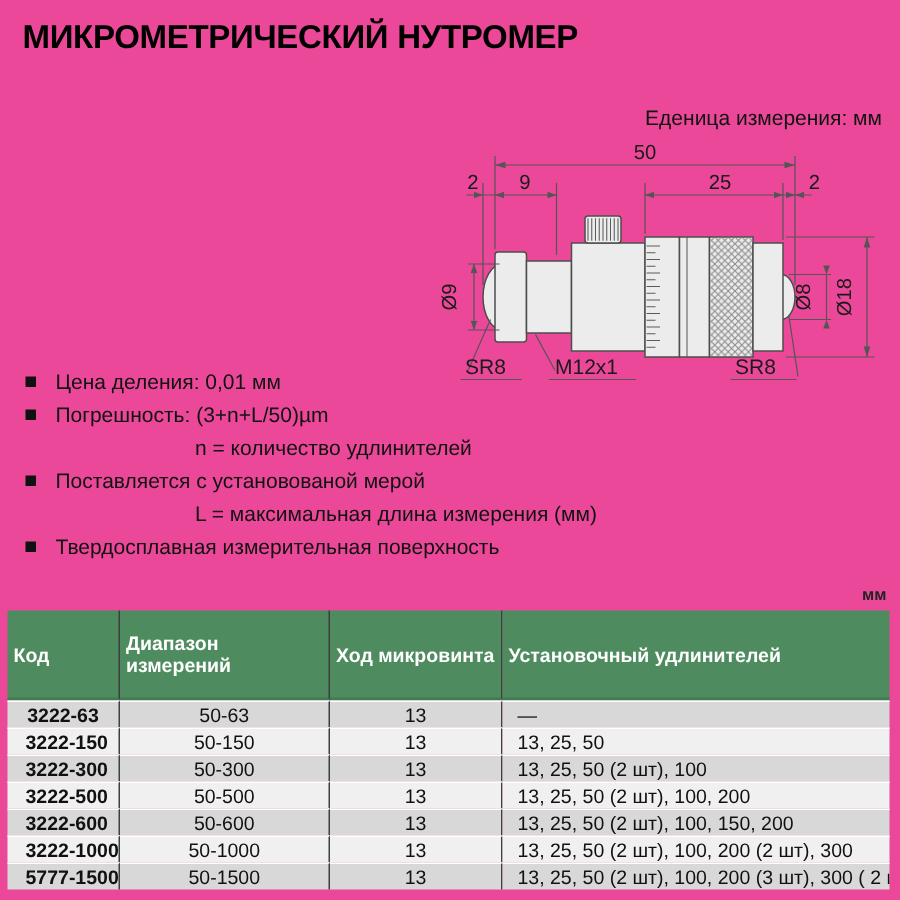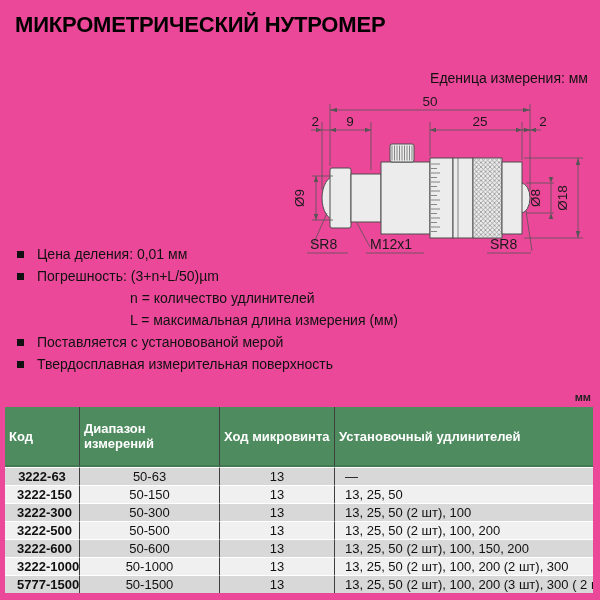--- a/index.html
+++ b/index.html
@@ -118,22 +118,22 @@
       <text class="lbltxt" x="87" y="163">M12x1</text>
       <path class="dim" d="M243,125L249,165 M204,167H248"></path>
       <text class="lbltxt" x="207" y="163">SR8</text>
     </g>
   </svg>
 
   <div class="specs">
     <div class="li b">Цена деления: 0,01 мм</div>
     <div class="li b">Погрешность: (3+n+L/50)µm</div>
     <div class="li sub">n = количество удлинителей</div>
+    <div class="li b">Поставляется с установованой мерой</div>
     <div class="li sub">L = максимальная длина измерения (мм)</div>
-    <div class="li b">Поставляется с установованой мерой</div>
     <div class="li b">Твердосплавная измерительная поверхность</div>
   </div>
 
   <div class="mm-label">мм</div>
 
   <table class="spec">
     <colgroup>
       <col style="width:75px">
         <col style="width:140px">
         <col style="width:115px">

